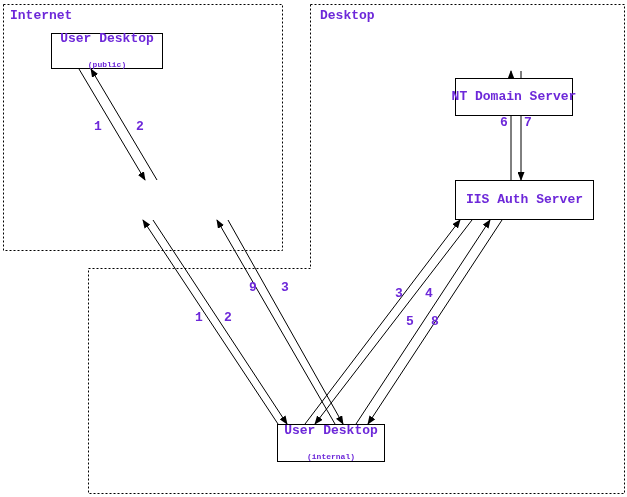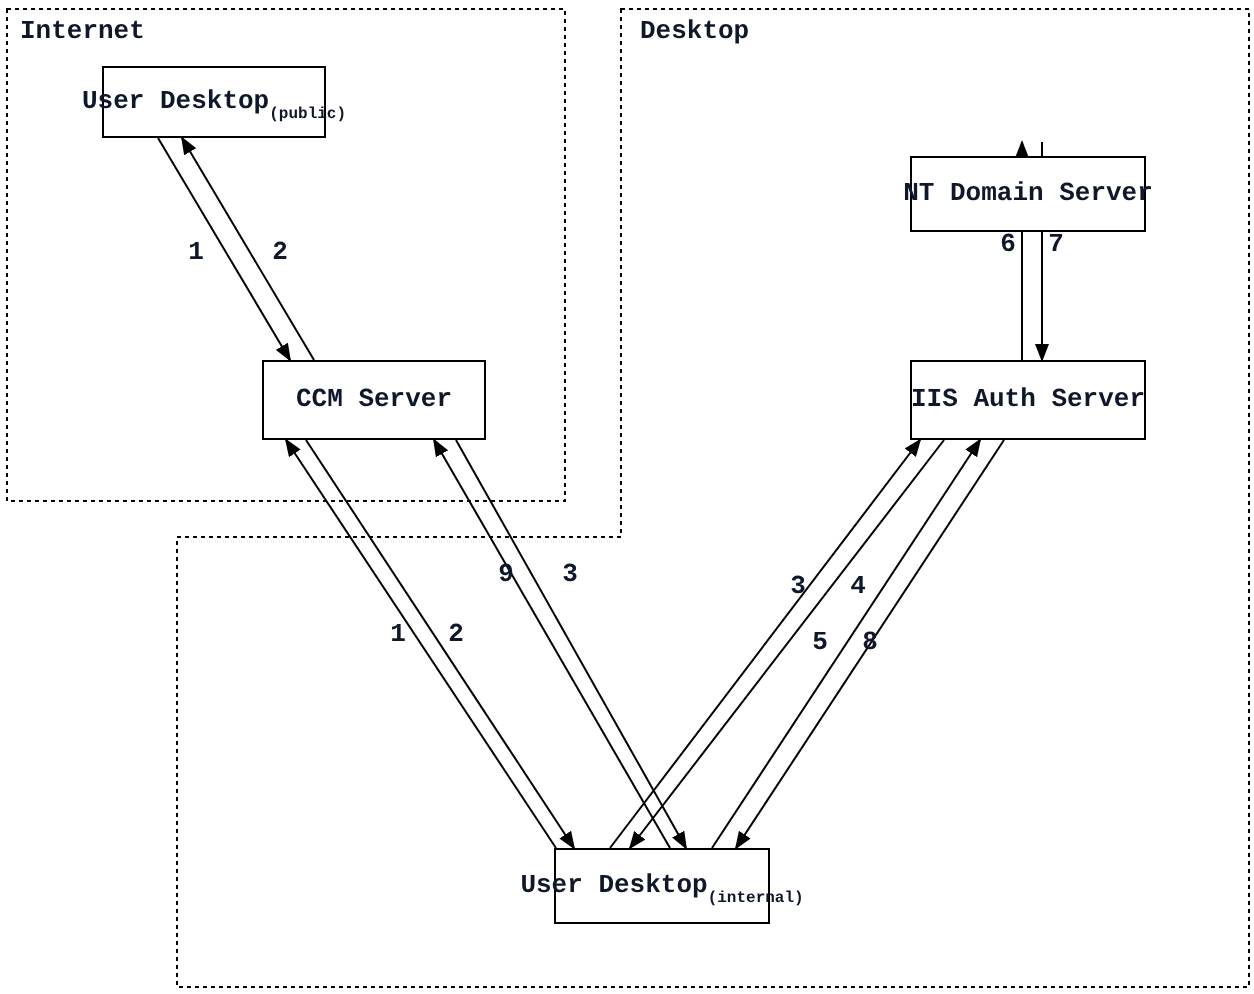--- a/index.html
+++ b/index.html
@@ -6,21 +6,21 @@
     margin: 0;
     padding: 0;
     background: #ffffff;
   }
   .canvas {
     position: relative;
     width: 627px;
     height: 497px;
     background: #ffffff;
     font-family: "Liberation Mono", "DejaVu Sans Mono", monospace;
-    color: #0f172a;
+    color: #6d28d9;
     overflow: hidden;
   }
   svg.wires {
     position: absolute;
     left: 0;
     top: 0;
     width: 627px;
     height: 497px;
   }
   .zone-border {
@@ -33,20 +33,21 @@
     stroke: #000000;
     stroke-width: 1;
     fill: none;
   }
   .node {
     position: absolute;
     box-sizing: border-box;
     background: #ffffff;
     border: 1px solid #000000;
     display: flex;
+    flex-direction: column;
     align-items: center;
     justify-content: center;
     text-align: center;
     line-height: 1.05;
   }
   .node-title {
     font-size: 13px;
     font-weight: bold;
     white-space: nowrap;
   }
@@ -104,29 +105,26 @@
   </svg>
 
   <div class="zone-label" style="left:10px; top:8px;">Internet</div>
   <div class="zone-label" style="left:320px; top:8px;">Desktop</div>
 
   <div class="node" style="left:51px; top:33px; width:112px; height:36px;">
     <div class="node-title">User Desktop</div>
     <div class="node-sub">(public)</div>
   </div>
 
-  <div class="node" style="left:131px; top:180px; width:112px; height:40px;">
-    <div class="node-title">CCM Server</div>
-  </div>
 
   <div class="node" style="left:455px; top:33px; width:118px; height:38px;margin-top:45px;">
     <div class="node-title">NT Domain Server</div>
   </div>
 
-  <div class="node" style="left:455px; top:180px; width:118px; height:40px;">
+  <div class="node" style="left:455px; top:180px; width:139px; height:40px;">
     <div class="node-title">IIS Auth Server</div>
   </div>
 
   <div class="node" style="left:277px; top:424px; width:108px; height:38px;">
     <div class="node-title">User Desktop</div>
     <div class="node-sub">(internal)</div>
   </div>
 
   <div class="edge-label" style="left:98px;  top:126px;">1</div>
   <div class="edge-label" style="left:140px; top:126px;">2</div>

